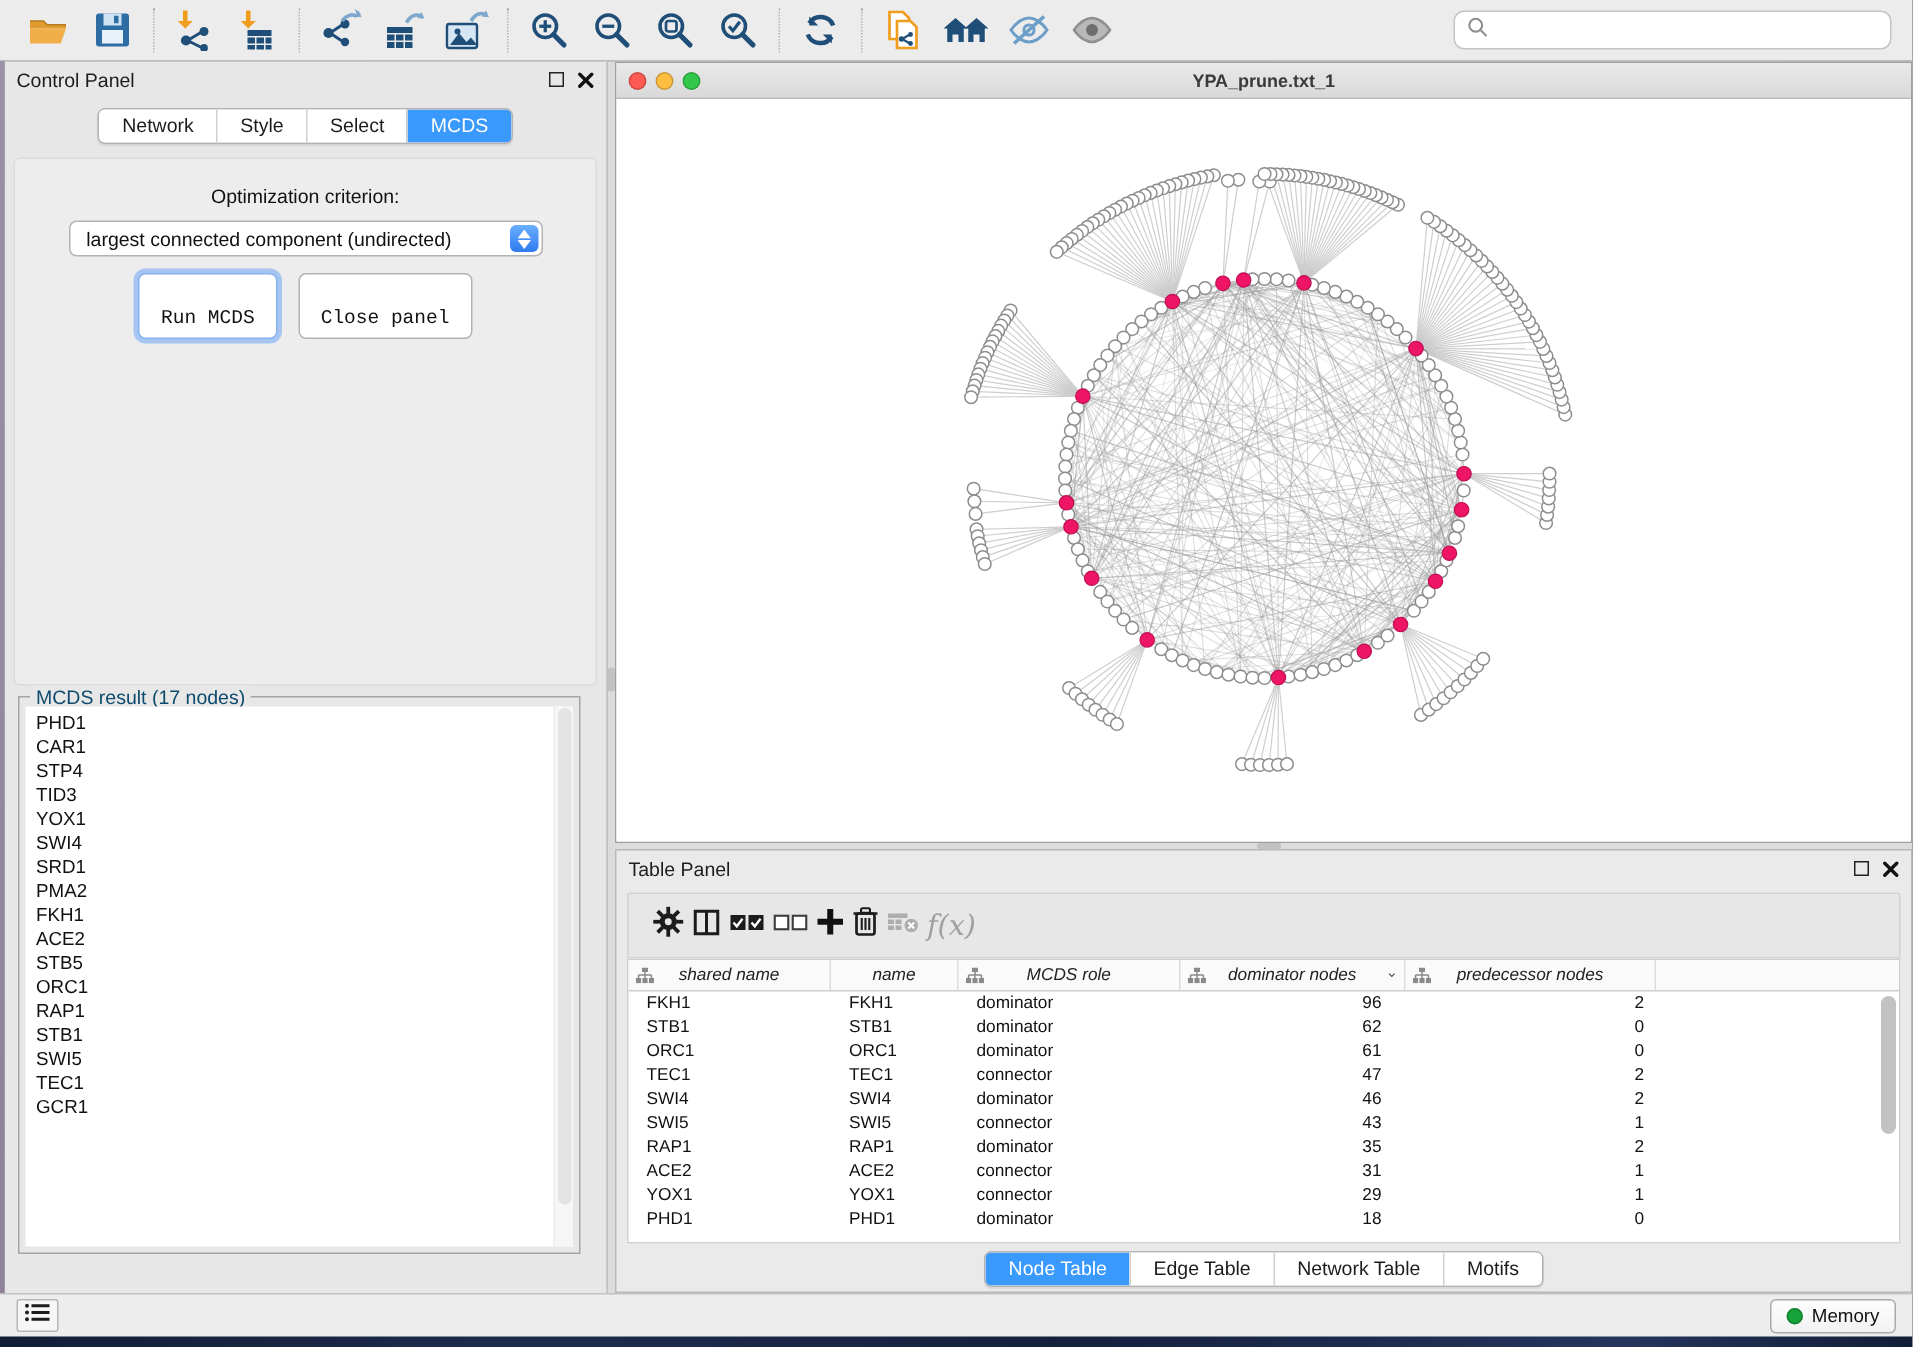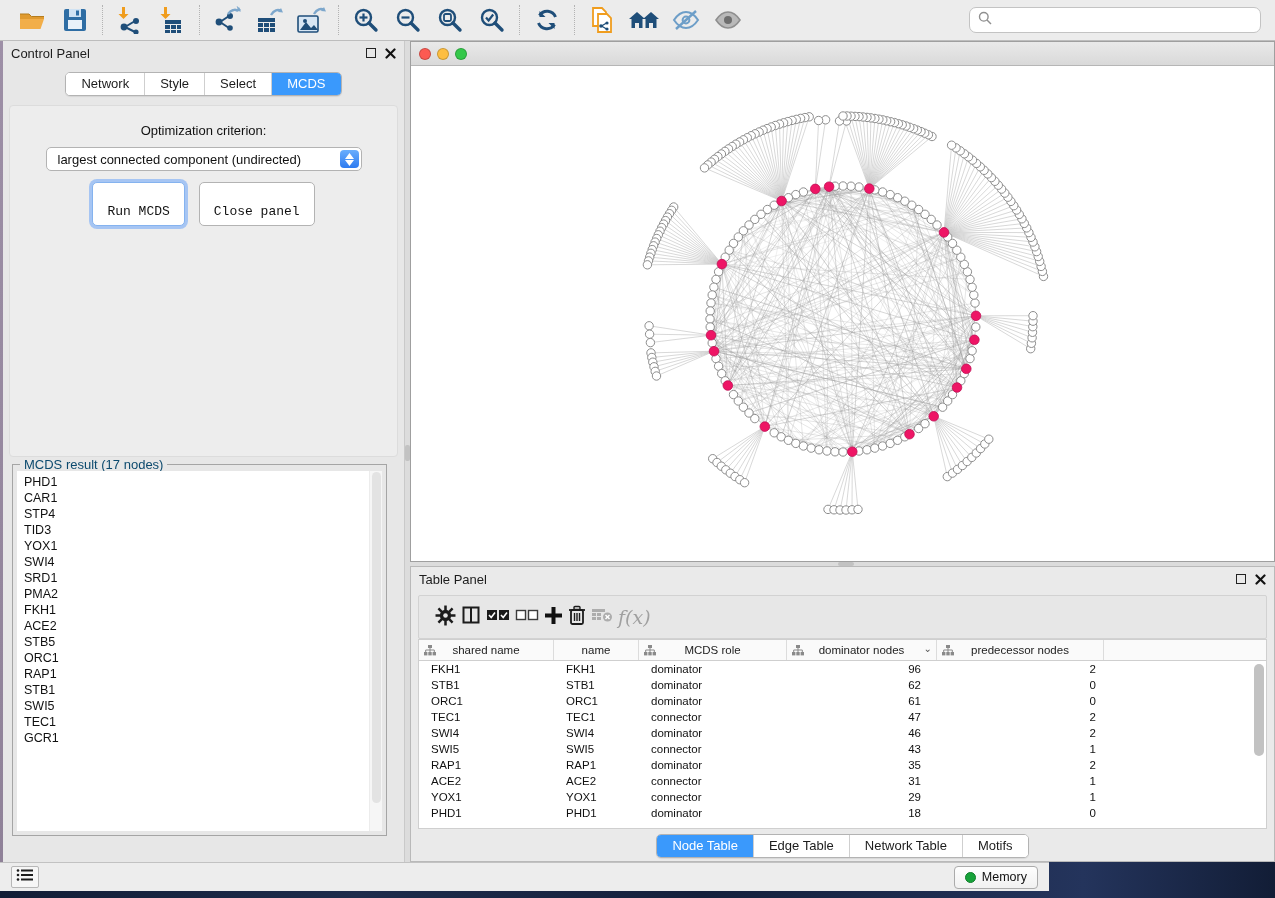--- a/index.html
+++ b/index.html
@@ -63,33 +63,33 @@
 
   
   .table-panel { position:absolute; left:410px; top:566px; width:865px; height:296px; background:#eaeaea; border:1px solid #b9b9b9; }
   .tp-toolbar { margin:4px 7px 0 7px; height:44px; background:#e7e7e7; border:1px solid #d2d2d2; border-radius:2px; display:flex; align-items:center; gap:5px; padding:0 16px; }
   .tp-icon { display:flex; align-items:center; justify-content:center; cursor:default; }
   .fx-label { font-family:"DejaVu Serif",serif; font-style:italic; font-size:19px; color:#a0a0a0; }
 
   .table-area { position:absolute; left:7px; top:72px; right:7px; height:190px; background:#fff; border:1px solid #cfcfcf; overflow:hidden; }
   .thead { display:flex; height:21px; border-bottom:1px solid #cfcfcf; background:#fafafa; }
   .th { position:relative; display:flex; align-items:center; border-right:1px solid #dcdcdc; font-size:11.5px; color:#222; }
-  .th .th-label { flex:1; text-align:center; padding:0 14px; white-space:nowrap; }
+  .th .th-label { flex:1; text-align:center; padding:0 14px; white-space:nowrap;font-style:italic; }
   .th .th-icon { position:absolute; left:5px; top:5px; }
   .th .th-sort { position:absolute; right:4px; top:3px; color:#555; font-size:10px; }
   .tbody .tr { display:flex; height:16px; }
   .td { font-size:11.5px; color:#111; line-height:16px; white-space:nowrap; overflow:hidden; }
   .td.text { padding-left:12px; text-align:left; }
   .td.num { text-align:right; }
   .tbl-scroll { position:absolute; right:2px; top:24px; width:10px; height:92px; background:#c2c2c2; border-radius:5px; }
 
   .bottom-tabs-row { position:absolute; left:0; right:0; top:267px; display:flex; justify-content:center; }
 
   
-  .status-bar { position:absolute; left:0; top:862px; width:1049px; height:29px; background:#ededed; border-top:1px solid #c2c2c2; display:flex; align-items:center; padding:0 11px; }
+  .status-bar { position:absolute; left:0; top:862px; width:1275px; height:29px; background:#ededed; border-top:1px solid #c2c2c2; display:flex; align-items:center; padding:0 11px; }
   .list-btn { width:28px; height:22px; background:#f6f6f6; border:1px solid #b7b7b7; border-radius:2px; display:flex; align-items:center; justify-content:center; }
   .memory-btn { margin-left:auto; height:23px; background:linear-gradient(#fefefe,#f1f1f1); border:1px solid #ababab; border-radius:4px; display:flex; align-items:center; gap:6px; padding:0 10px; font-size:12.5px; color:#111; }
   .mem-dot { width:11px; height:11px; border-radius:50%; background:#17a23a; border:1px solid #0e7d2a; }
 </style>
 </head>
 <body>
 
 <div class="toolbar">
   <div class="tb-group">
     <div class="tb-btn">
@@ -375,20 +375,21 @@
     <div class="v-handle"></div>
   </div>
 
 <div class="net-window">
   <div class="net-titlebar">
     <span class="lights">
       <span class="light" style="background:#fc5a52"></span>
       <span class="light" style="background:#fdbe41"></span>
       <span class="light" style="background:#34c84a"></span>
     </span>
+    <span class="net-title">YPA_prune.txt_1</span>
   </div>
   <div class="net-canvas">
     <svg id="graph" width="862" height="494" viewBox="0 0 862 494">
         <line x1="370.6" y1="135.0" x2="553.3" y2="198.4" stroke="#9b9b9b" stroke-width="0.7" opacity="0.35"></line>
         <line x1="370.6" y1="135.0" x2="561.1" y2="284.8" stroke="#9b9b9b" stroke-width="0.7" opacity="0.35"></line>
         <line x1="370.6" y1="135.0" x2="377.4" y2="374.3" stroke="#9b9b9b" stroke-width="0.7" opacity="0.35"></line>
         <line x1="370.6" y1="135.0" x2="299.2" y2="245.0" stroke="#9b9b9b" stroke-width="0.7" opacity="0.35"></line>
         <line x1="370.6" y1="135.0" x2="327.3" y2="171.0" stroke="#9b9b9b" stroke-width="0.7" opacity="0.35"></line>
         <line x1="370.6" y1="135.0" x2="305.0" y2="213.4" stroke="#9b9b9b" stroke-width="0.7" opacity="0.35"></line>
         <line x1="370.6" y1="135.0" x2="463.8" y2="123.9" stroke="#9b9b9b" stroke-width="0.7" opacity="0.35"></line>

